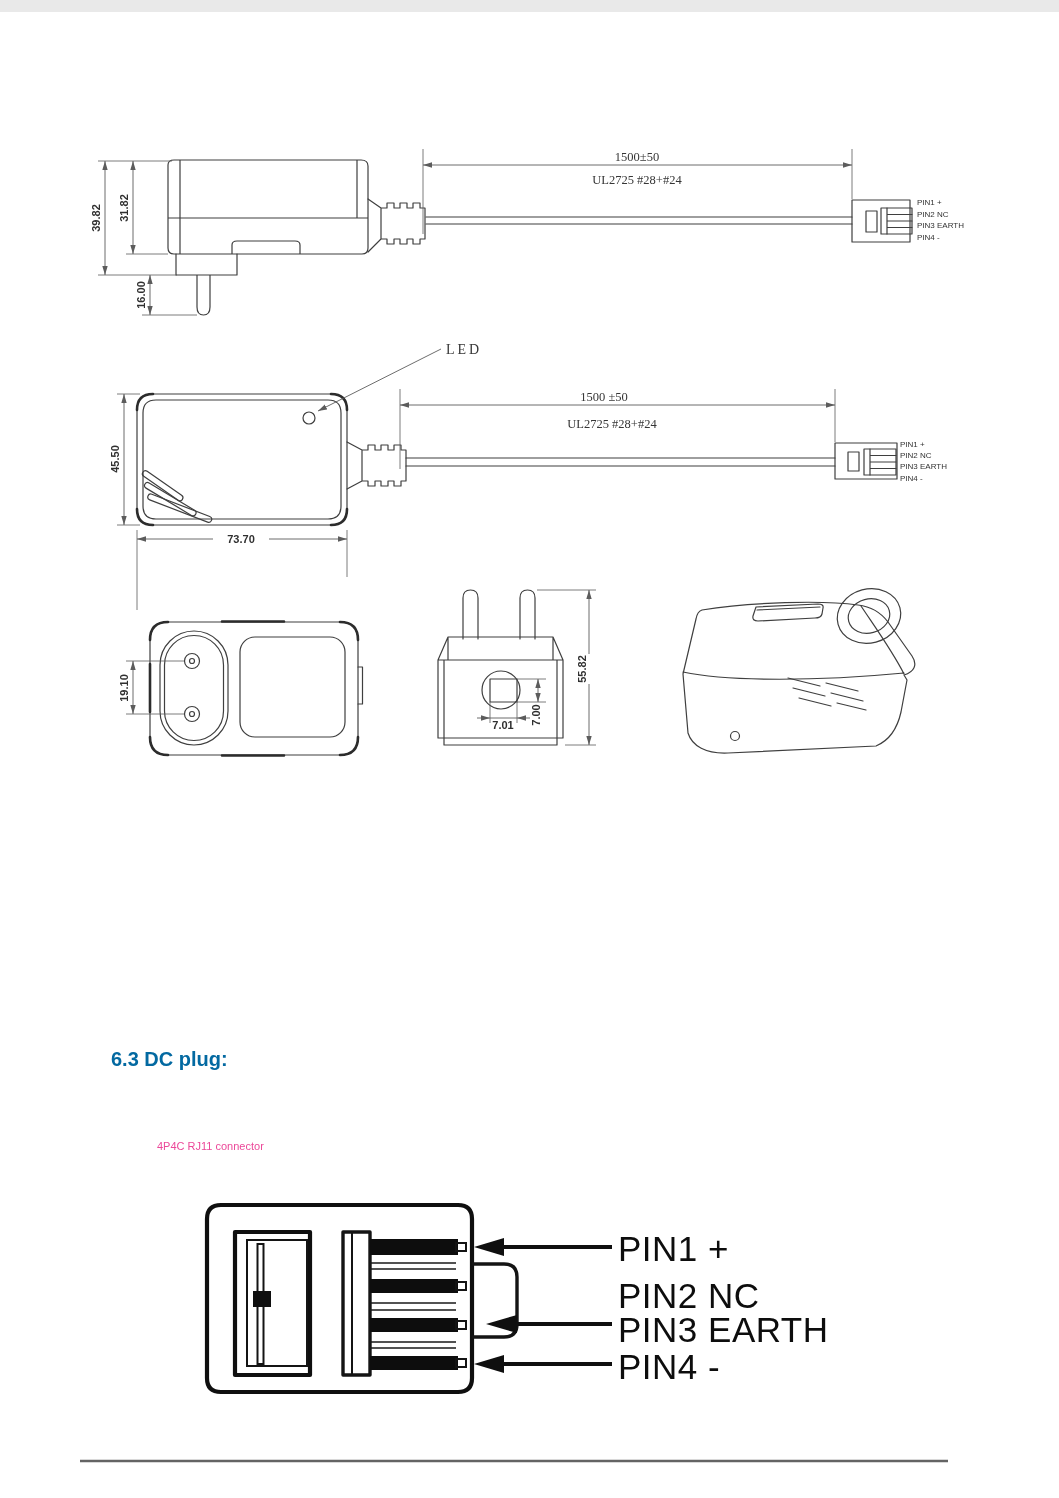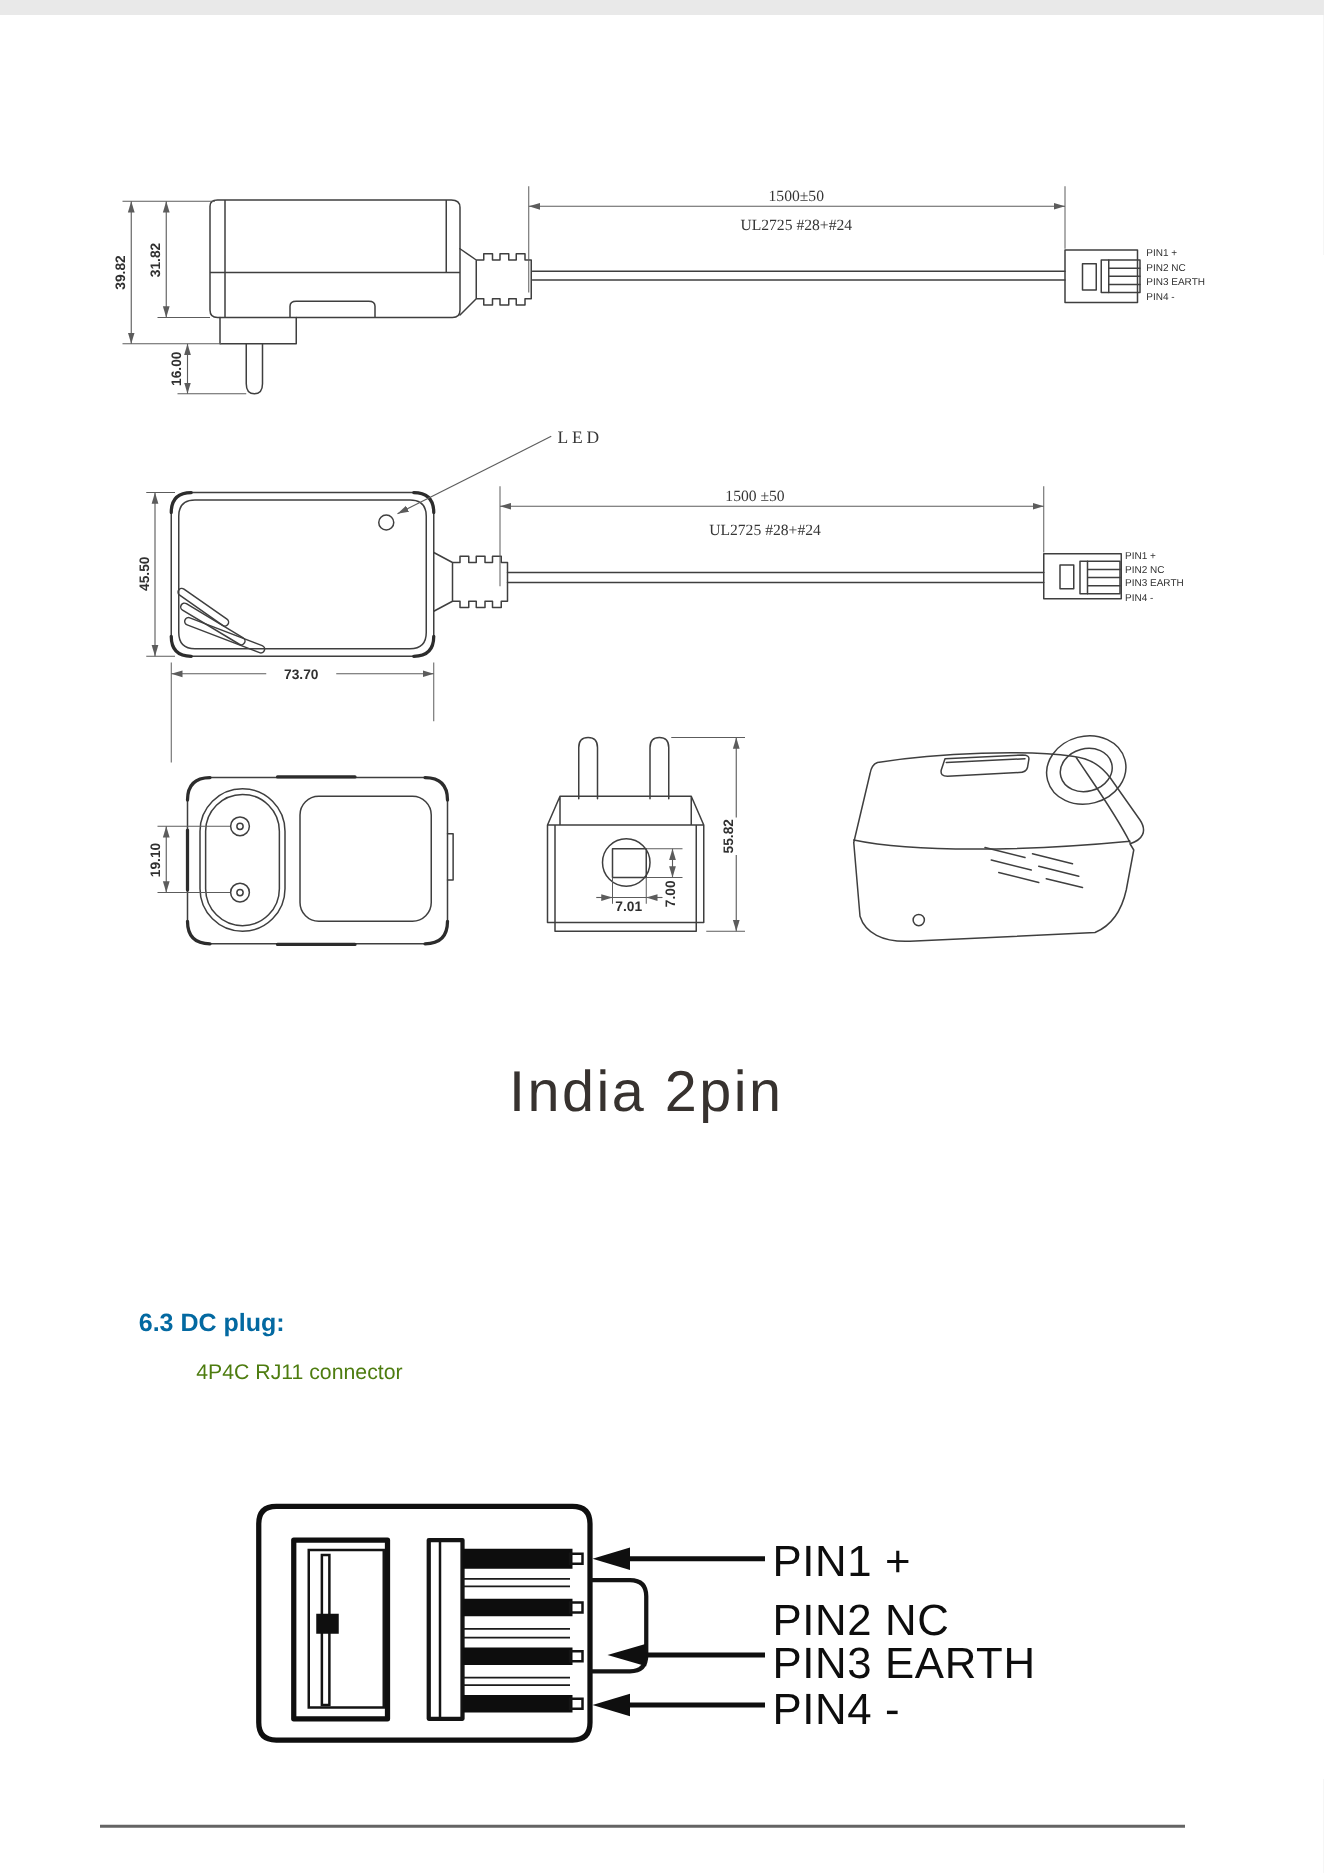--- a/index.html
+++ b/index.html
@@ -16,21 +16,21 @@
   .ledtxt{font:14px "Liberation Serif",serif;fill:#363636;letter-spacing:3px;}
   .pintxt{font:8px "Liberation Sans",sans-serif;fill:#323232;}
   .thin{stroke:#1a1a1a;stroke-width:1.4;fill:none;}
   .t2{stroke:#141414;stroke-width:2;fill:none;}
   .t3{stroke:#141414;stroke-width:3.4;fill:none;stroke-linejoin:round;}
   .t4{stroke:#0f0f0f;stroke-width:4.2;fill:none;stroke-linejoin:round;}
   .bigpin{font:35px "Liberation Sans",sans-serif;fill:#0d0d0d;letter-spacing:0.5px;}
   .title{position:absolute;left:0;top:834px;width:1034px;text-align:center;
          font-size:46px;letter-spacing:2px;color:#37322f;}
   .h63{position:absolute;left:111px;top:1036px;font-size:20px;font-weight:bold;color:#0369a1;}
-  .sub63{position:absolute;left:157px;top:1076px;font-size:17px;color:#4d7c0f;}
+  .sub63{position:absolute;left:157px;top:1128px;font-size:11px;color:#ec4899;}
 </style>
 </head>
 <body>
 
 <div class="page">
 
 <svg width="1059" height="1498" viewBox="0 0 1059 1498">
   <defs>
     <marker id="arr" markerWidth="11" markerHeight="8" refX="10" refY="4" orient="auto-start-reverse">
       <path d="M0,1 L10,4 L0,7 Z" fill="#5c5c5c"></path>
@@ -191,17 +191,16 @@
       <text class="bigpin" x="618" y="1249">PIN1 +</text>
       <text class="bigpin" x="618" y="1296">PIN2 NC</text>
       <text class="bigpin" x="618" y="1330">PIN3 EARTH</text>
       <text class="bigpin" x="618" y="1367">PIN4 -</text>
     </g>
   </g>
 
   <line x1="80" y1="1449" x2="948" y2="1449" stroke="#646464" stroke-width="2.5"></line>
 </svg>
 
-<div class="title">India 2pin</div>
 <div class="h63">6.3 DC plug:</div>
 <div class="sub63">4P4C RJ11 connector</div>
 
 </div>
 
 </body></html>

